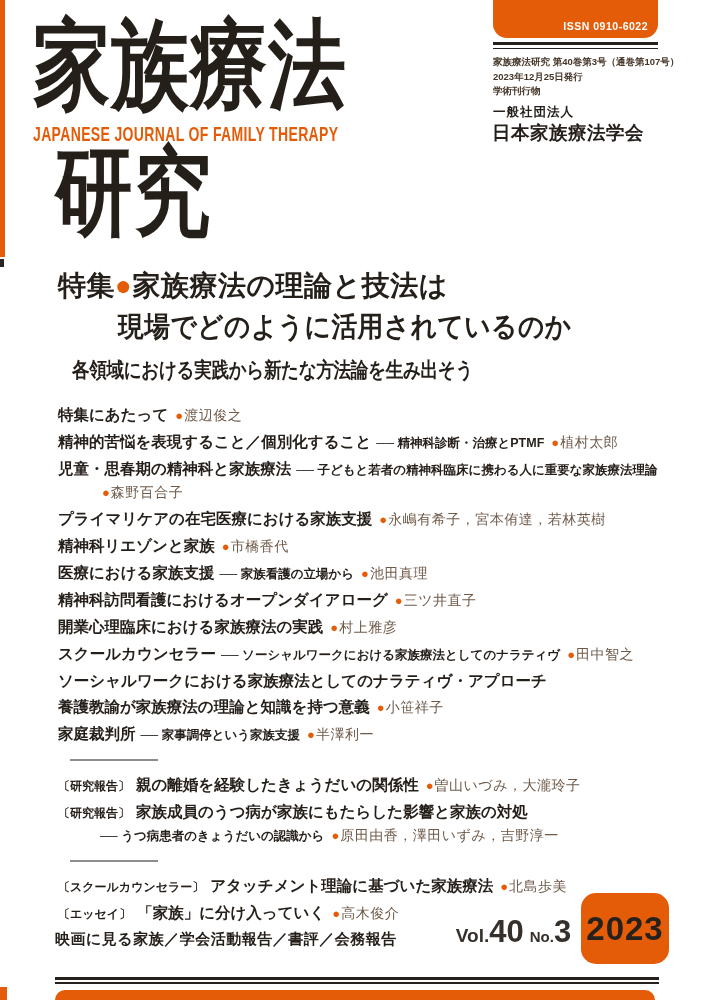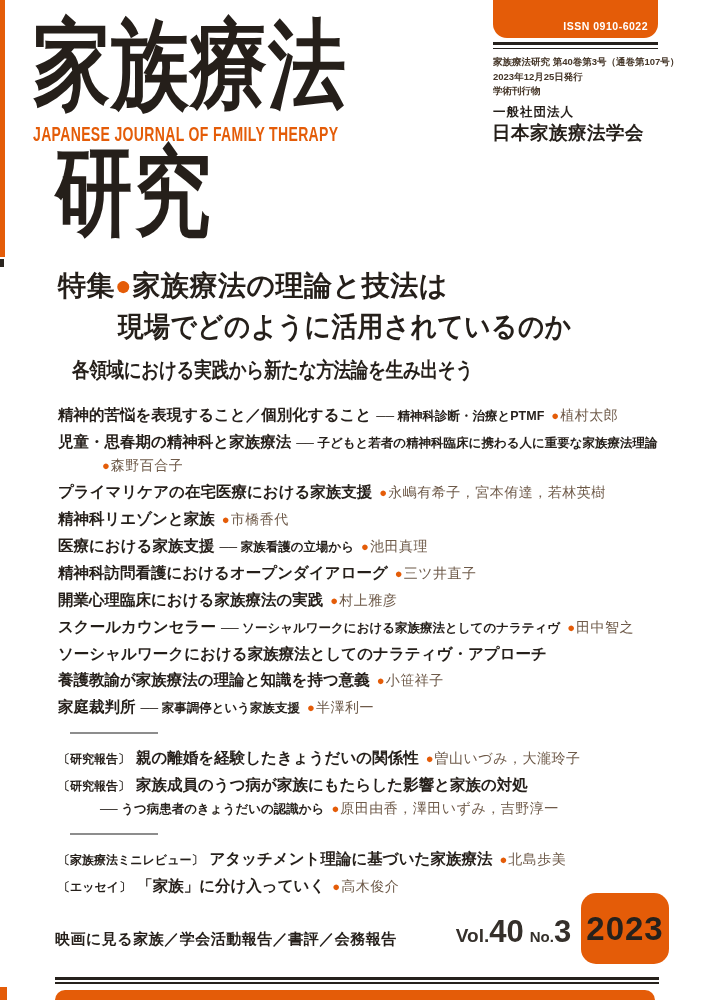--- a/index.html
+++ b/index.html
@@ -87,20 +87,23 @@
 <div class="feature">
   <div class="feat-l1">
     <span>特集</span><span class="feat-bullet">●</span><span>家族療法の理論と技法は</span>
   </div>
   <div class="feat-l2">現場でどのように活用されているのか</div>
   <div class="feat-l3">各領域における実践から新たな方法論を生み出そう</div>
 </div>
 
 <div class="toc">
     <div class="toc-item">
+      <div class="toc-line"><span class="seg-title">特集にあたって</span><span class="seg-bullet">●</span><span class="seg-author">渡辺俊之</span></div>
+    </div>
+    <div class="toc-item">
       <div class="toc-line"><span class="seg-title">精神的苦悩を表現すること／個別化すること</span><span class="seg-sub">── 精神科診断・治療とPTMF</span><span class="seg-bullet">●</span><span class="seg-author">植村太郎</span></div>
     </div>
     <div class="toc-item">
       <div class="toc-line"><span class="seg-title">児童・思春期の精神科と家族療法</span><span class="seg-sub">── 子どもと若者の精神科臨床に携わる人に重要な家族療法理論</span></div>
       <div class="toc-line indent"><span class="seg-bullet">●</span><span class="seg-author">森野百合子</span></div>
     </div>
     <div class="toc-item">
       <div class="toc-line"><span class="seg-title">プライマリケアの在宅医療における家族支援</span><span class="seg-bullet">●</span><span class="seg-author">永嶋有希子，宮本侑達，若林英樹</span></div>
     </div>
     <div class="toc-item">
@@ -130,21 +133,21 @@
     <div class="divider"></div>
     <div class="toc-item">
       <div class="toc-line"><span class="seg-label">〔研究報告〕</span><span class="seg-title">親の離婚を経験したきょうだいの関係性</span><span class="seg-bullet">●</span><span class="seg-author">曽山いづみ，大瀧玲子</span></div>
     </div>
     <div class="toc-item">
       <div class="toc-line"><span class="seg-label">〔研究報告〕</span><span class="seg-title">家族成員のうつ病が家族にもたらした影響と家族の対処</span></div>
       <div class="toc-line indent"><span class="seg-sub">── うつ病患者のきょうだいの認識から</span><span class="seg-bullet">●</span><span class="seg-author">原田由香，澤田いずみ，吉野淳一</span></div>
     </div>
     <div class="divider"></div>
     <div class="toc-item">
-      <div class="toc-line"><span class="seg-label">〔家族療法ミニレビュー〕</span><span class="seg-title">アタッチメント理論に基づいた家族療法</span><span class="seg-bullet">●</span><span class="seg-author">北島歩美</span></div>
+      <div class="toc-line"><span class="seg-label">〔スクールカウンセラー〕</span><span class="seg-title">アタッチメント理論に基づいた家族療法</span><span class="seg-bullet">●</span><span class="seg-author">北島歩美</span></div>
     </div>
     <div class="toc-item">
       <div class="toc-line"><span class="seg-label">〔エッセイ〕</span><span class="seg-title">「家族」に分け入っていく</span><span class="seg-bullet">●</span><span class="seg-author">高木俊介</span></div>
     </div>
   </div>
 
 <div class="departments">映画に見る家族／学会活動報告／書評／会務報告</div>
 <div class="volno">
   <span class="vol-label">Vol.</span>
     <span class="vol-num">40</span>

